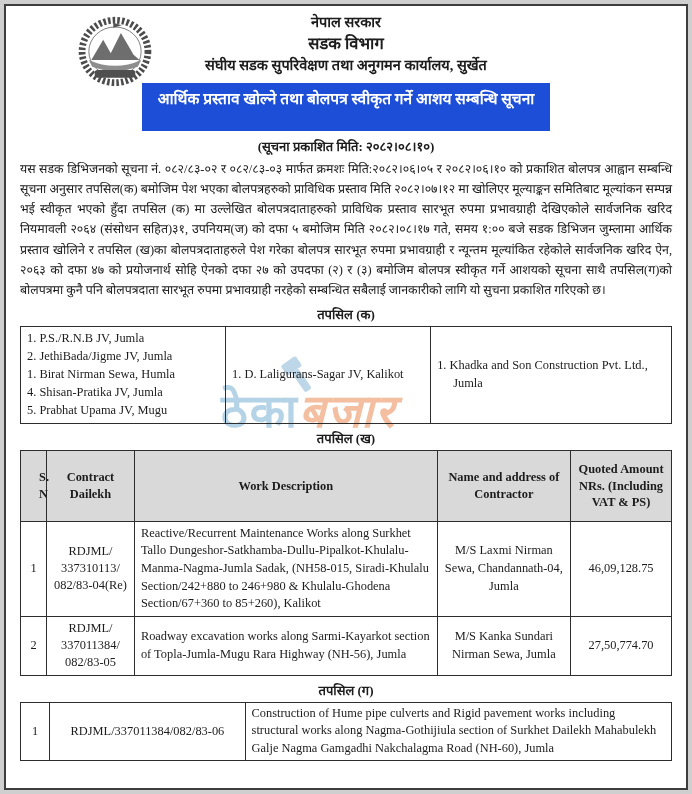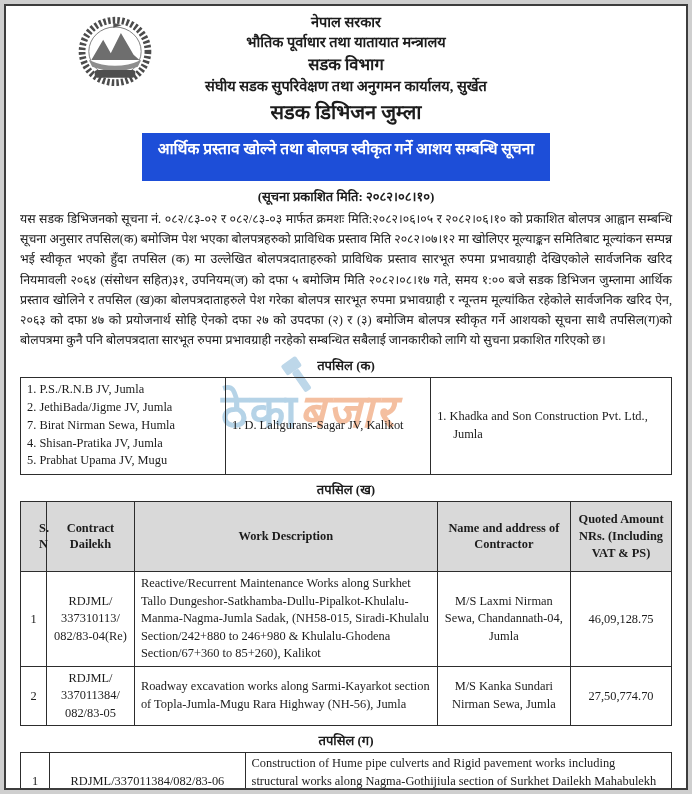--- a/index.html
+++ b/index.html
@@ -63,44 +63,42 @@
           <svg width="86" height="76" viewBox="0 0 100 90">
             <ellipse cx="50" cy="42" rx="39" ry="37" fill="none" stroke="#4c4c4c" stroke-width="8" stroke-dasharray="3 2.5"></ellipse>
             <ellipse cx="50" cy="42" rx="31" ry="29" fill="#ffffff" stroke="#6b6b6b" stroke-width="1"></ellipse>
             <path d="M22 52 L36 28 L45 44 L57 20 L72 46 L79 52 Z" fill="#6e6e6e"></path>
             <path d="M19 52 Q50 66 81 52 L77 60 Q50 70 23 60 Z" fill="#8e8e8e"></path>
             <path d="M48 20 L48 8 L58 11 L48 14 Z" fill="#555555"></path>
             <rect x="26" y="64" width="48" height="9" rx="3" fill="#4f4f4f"></rect>
           </svg>
         </div>
         <div class="h-line1">नेपाल सरकार</div>
-        <div class="h-line2">भौतिक पूर्वाधार तथा यातायात मन्त्रालय</div>
         <div class="h-line3">सडक विभाग</div>
         <div class="h-line4">संघीय सडक सुपरिवेक्षण तथा अनुगमन कार्यालय, सुर्खेत</div>
-        <div class="h-line5">सडक डिभिजन जुम्ला</div>
       </div>
 
       <div class="notice-bar">आर्थिक प्रस्ताव खोल्ने तथा बोलपत्र स्वीकृत गर्ने आशय सम्बन्धि सूचना</div>
       <div class="pub-date">(सूचना प्रकाशित मिति: २०८२।०८।१०)</div>
 
       <div class="body-par">यस सडक डिभिजनको सूचना नं. ०८२/८३-०२ र ०८२/८३-०३ मार्फत क्रमशः मिति:२०८२।०६।०५ र २०८२।०६।१० को प्रकाशित बोलपत्र आह्वान सम्बन्धि सूचना अनुसार तपसिल(क) बमोजिम पेश भएका बोलपत्रहरुको प्राविधिक प्रस्ताव मिति २०८२।०७।१२ मा खोलिएर मूल्याङ्कन समितिबाट मूल्यांकन सम्पन्न भई स्वीकृत भएको हुँदा तपसिल (क) मा उल्लेखित बोलपत्रदाताहरुको प्राविधिक प्रस्ताव सारभूत रुपमा प्रभावग्राही देखिएकोले सार्वजनिक खरिद नियमावली २०६४ (संसोधन सहित)३१, उपनियम(ज) को दफा ५ बमोजिम मिति २०८२।०८।१७ गते, समय १:०० बजे सडक डिभिजन जुम्लामा आर्थिक प्रस्ताव खोलिने र तपसिल (ख)का बोलपत्रदाताहरुले पेश गरेका बोलपत्र सारभूत रुपमा प्रभावग्राही र न्यून्तम मूल्यांकित रहेकोले सार्वजनिक खरिद ऐन, २०६३ को दफा ४७ को प्रयोजनार्थ सोहि ऐनको दफा २७ को उपदफा (२) र (३) बमोजिम बोलपत्र स्वीकृत गर्ने आशयको सूचना साथै तपसिल(ग)को बोलपत्रमा कुनै पनि बोलपत्रदाता सारभूत रुपमा प्रभावग्राही नरहेको सम्बन्धित सबैलाई जानकारीको लागि यो सुचना प्रकाशित गरिएको छ।</div>
 
       <div class="sec-label">तपसिल (क)</div>
       <table class="t-ka">
         <colgroup>
             <col style="width:31.5%">
             <col style="width:31.5%">
             <col style="width:37%">
           </colgroup>
         <tbody>
         <tr>
           <td class="c-left">
             <div class="bidder-line">1. P.S./R.N.B JV, Jumla</div>
             <div class="bidder-line">2. JethiBada/Jigme JV, Jumla</div>
-            <div class="bidder-line">7. Birat Nirman Sewa, Humla</div>
+            <div class="bidder-line">1. Birat Nirman Sewa, Humla</div>
             <div class="bidder-line">4. Shisan-Pratika JV, Jumla</div>
             <div class="bidder-line">5. Prabhat Upama JV, Mugu</div>
           </td>
           <td class="c-left">
             <div class="bidder-line">1. D. Laligurans-Sagar JV, Kalikot</div>
           </td>
           <td class="c-left">
             <div class="hang">1.  Khadka and Son Construction Pvt. Ltd., Jumla</div>
           </td>
         </tr>

